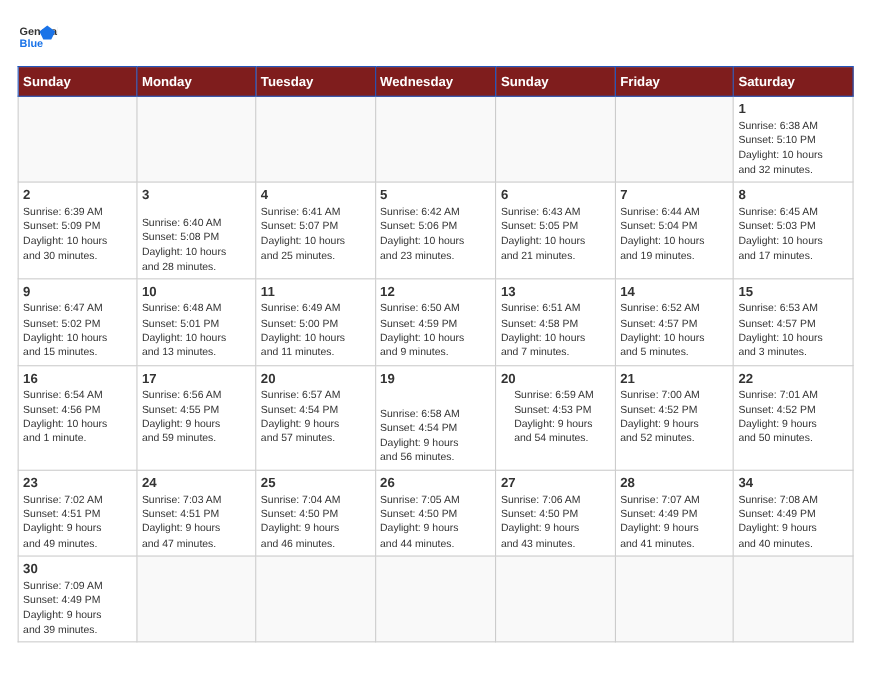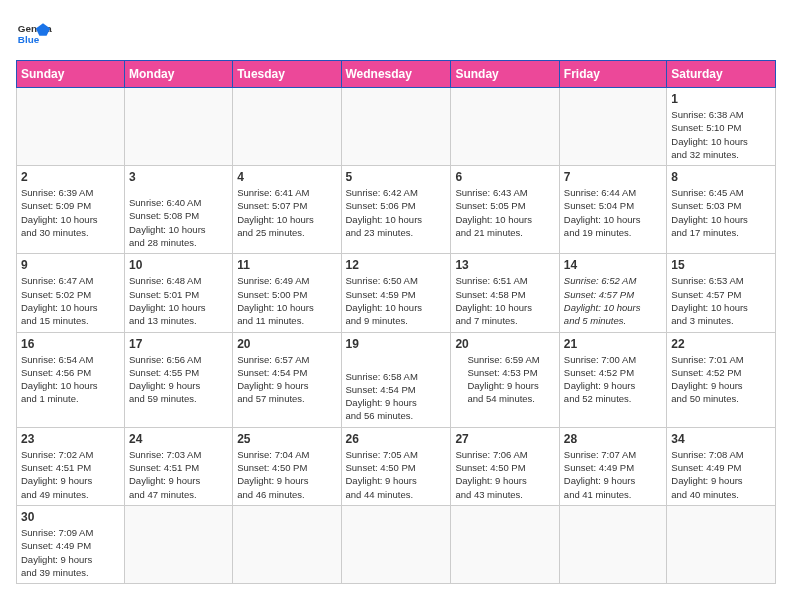--- a/index.html
+++ b/index.html
@@ -36,21 +36,21 @@
     .location-subtitle {
       font-size: 14px;
       color: #555;
     }
     .calendar-table {
       width: 100%;
       border-collapse: collapse;
       border: 1px solid #ccc;
     }
     .calendar-table th {
-      background-color: #ec4899;
+      background-color: #7f1d1d;
       color: #fff;
       font-size: 12px;
       font-weight: bold;
       padding: 6px 4px;
       text-align: left;
       border: 1px solid #2255bb;
     }
     .calendar-table td {
       border: 1px solid #ccc;
       vertical-align: top;
@@ -199,21 +199,21 @@
         </td>
         <td>
           <span class="day-number">13</span>
           <div class="day-info" style="white-space: pre-line;">Sunrise: 6:51 AM
 Sunset: 4:58 PM
 Daylight: 10 hours
 and 7 minutes.</div>
         </td>
         <td>
           <span class="day-number">14</span>
-          <div class="day-info" style="white-space: pre-line; font-style: italic;">Sunrise: 6:52 AM
+          <div class="day-info" style="white-space: pre-line;">Sunrise: 6:52 AM
 Sunset: 4:57 PM
 Daylight: 10 hours
 and 5 minutes.</div>
         </td>
         <td>
           <span class="day-number">15</span>
           <div class="day-info" style="white-space: pre-line;">Sunrise: 6:53 AM
 Sunset: 4:57 PM
 Daylight: 10 hours
 and 3 minutes.</div>

